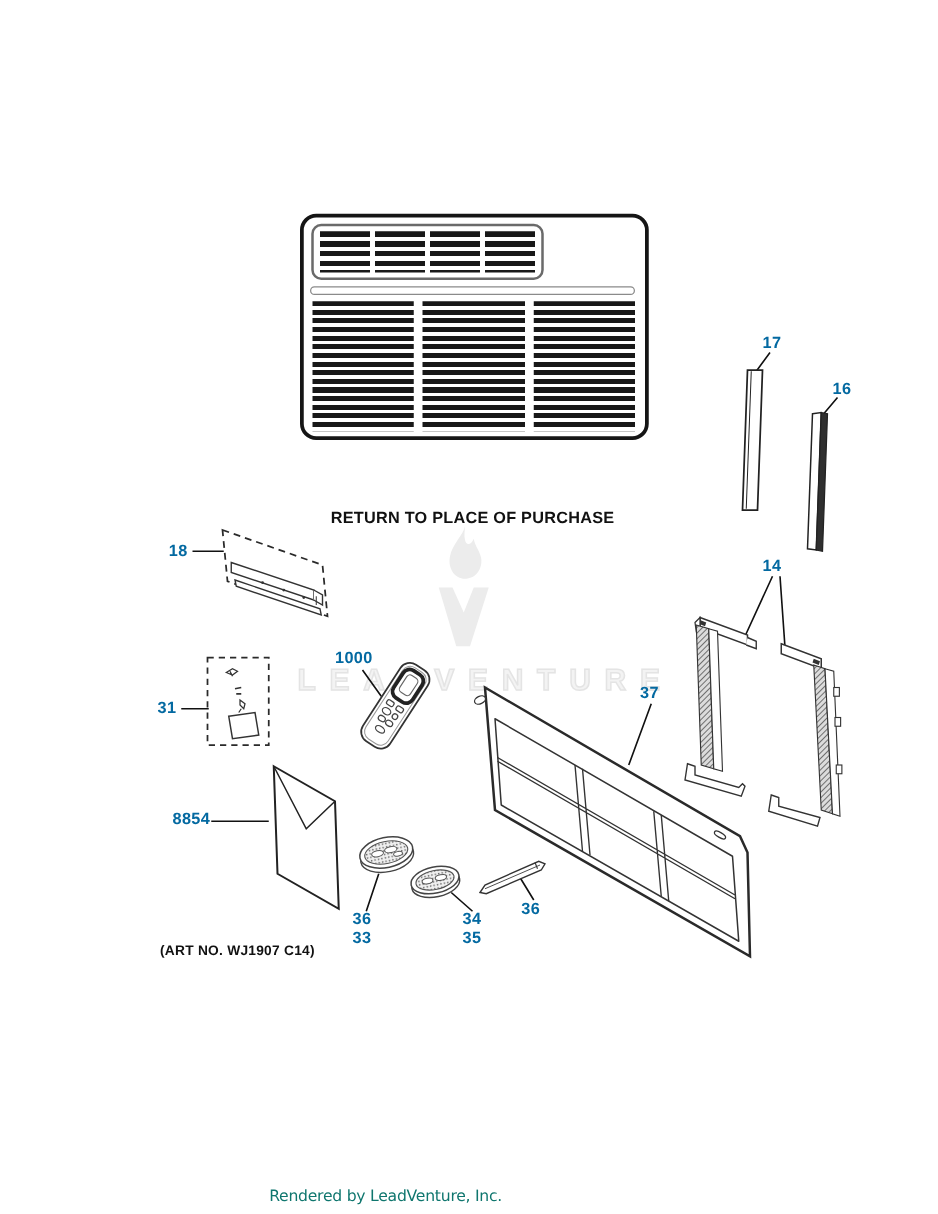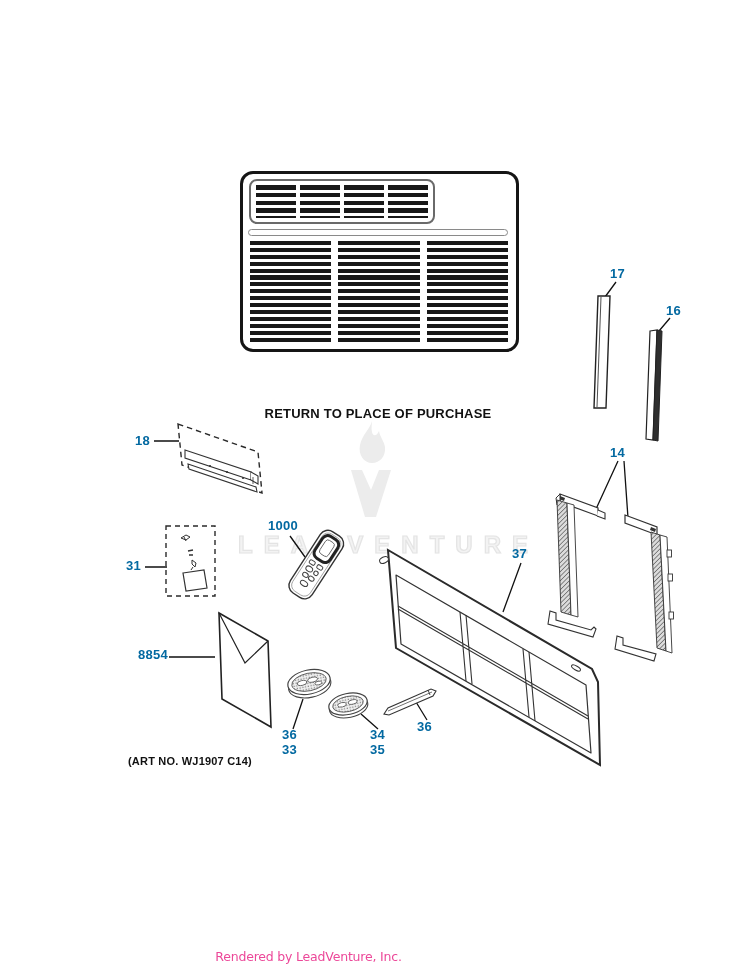--- a/index.html
+++ b/index.html
@@ -18,21 +18,21 @@
   .deflector{position:absolute;left:5px;top:55px;width:260px;height:7px;border:1.5px solid #8a8a8a;
              border-radius:4px;box-sizing:border-box;}
   .vent-main{position:absolute;left:7px;top:67px;width:258px;height:104px;display:flex;gap:7px;}
   .vent-main .col{flex:1;background:repeating-linear-gradient(to bottom,#181818 0px,#181818 4px,transparent 4px,transparent 6.9px);}
   
   .caption{position:absolute;left:227px;top:358px;width:302px;text-align:center;
            font:700 13px/16.5px "Liberation Sans",sans-serif;color:#111;letter-spacing:.2px;white-space:nowrap;margin-top:48px;}
   .callout{position:absolute;font:700 13px "Liberation Sans",sans-serif;color:#0369a1;letter-spacing:.3px;}
   .artno{position:absolute;left:128px;top:755px;font:700 11px "Liberation Sans",sans-serif;letter-spacing:.2px;}
   .footer{position:absolute;left:0;top:949px;width:617px;text-align:center;
-          font:400 12.5px "DejaVu Sans",sans-serif;color:#ec4899;letter-spacing:-.2px;}
+          font:400 12.5px "DejaVu Sans",sans-serif;color:#0f766e;letter-spacing:-.2px;}
   .art-layer{position:absolute;left:0;top:0;}
 </style>
 </head>
 <body>
 
 <div class="canvas">
 
   <svg class="wm-logo" width="48" height="100" viewBox="0 0 48 100">
     <path fill="#ececec" d="M24,1 C22,9 14,15 12,25 C10,35 16,43 24,43 C32,43 38,36 37,27 C36,21 32,17 31,11 C29,16 25,17 24,12 C23,8 24,4 24,1 Z"></path>
     <path fill="#ececec" d="M3,50 L14,50 L23,70 L31,50 L43,50 L28,97 L17,97 Z"></path>

